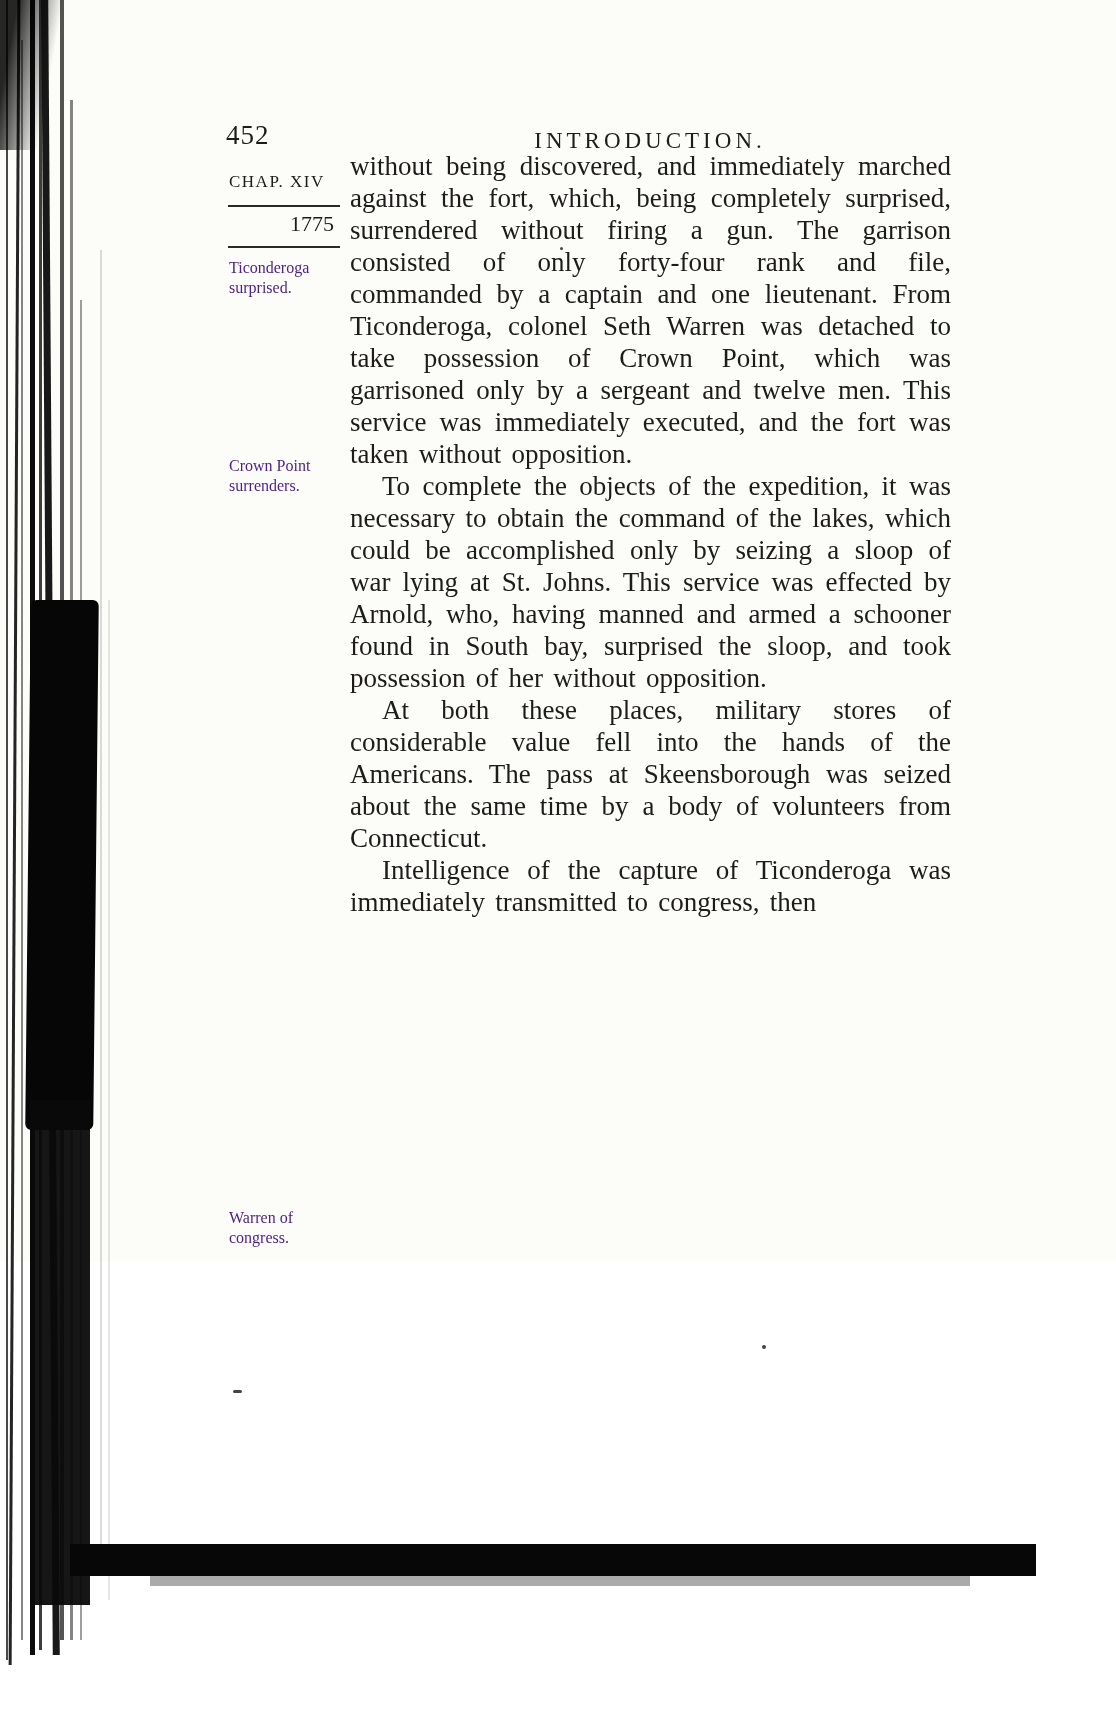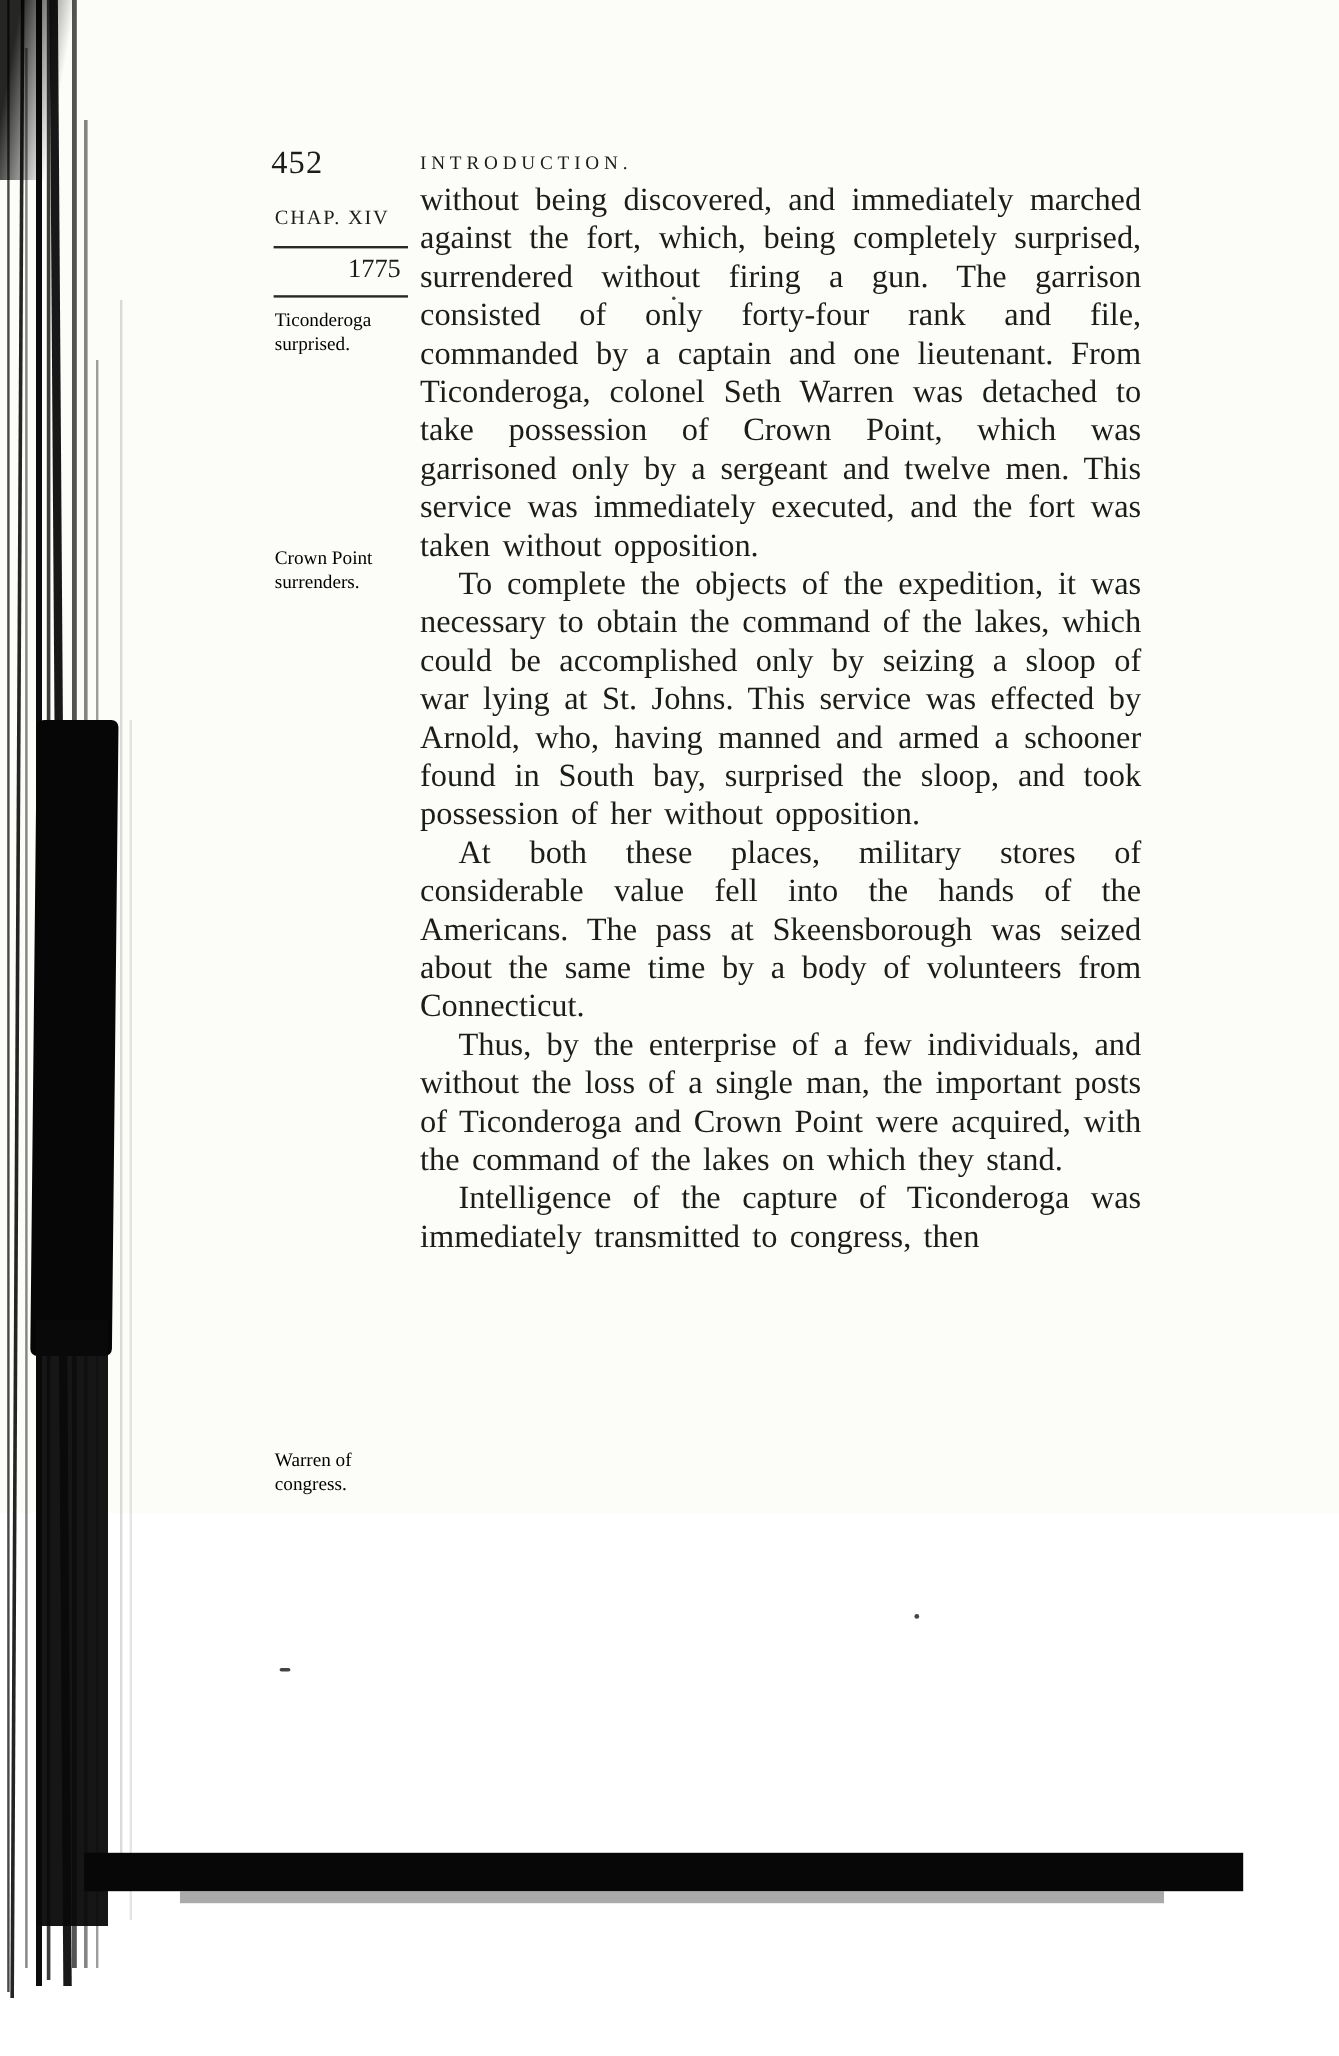--- a/index.html
+++ b/index.html
@@ -43,36 +43,36 @@
   #speck2 { left: 233px; top: 1390px; width: 9px; height: 3px; border-radius: 2px; }
   #speck3 { left: 560px; top: 247px;  width: 3px; height: 3px; }
 
   
   #page-number {
     position: absolute; left: 226px; top: 120px;
     font-size: 27px; letter-spacing: 1px;
   }
   #running-header {
     position: absolute; left: 350px; top: 128px; width: 600px;
-    font-size: 16px; letter-spacing: 4px;
+    text-align: center; font-size: 23px; letter-spacing: 4px;
   }
 
   
   .margin-block { position: absolute; left: 229px; width: 112px; }
   #chapter-label {
     top: 172px; font-size: 17px; letter-spacing: 1.5px;
   }
   .rule { position: absolute; left: 228px; width: 112px; height: 2px; background: #2a2926; }
   #rule-top    { top: 205px; }
   #rule-bottom { top: 246px; }
   #year-label {
     top: 211px; font-size: 22px; text-align: right; width: 100px; left: 234px;
   }
   .side-note {
-    font-size: 16px; line-height: 20px; color: #000000;
+    font-size: 16px; line-height: 20px; color: #4c1d95;
   }
   #note-ticonderoga { top: 258px; }
   #note-crownpoint  { top: 456px; }
   #note-congress    { top: 1208px; }
 
   
   #text-column {
     position: absolute; left: 350px; top: 150px; width: 601px;
     font-size: 27px; line-height: 32px;
     text-align: justify; word-spacing: 3.5px;
@@ -113,17 +113,16 @@
   <div class="margin-block" id="year-label">1775</div>
   <div class="rule" id="rule-bottom"></div>
   <div class="margin-block side-note" id="note-ticonderoga">Ticonderoga surprised.</div>
   <div class="margin-block side-note" id="note-crownpoint">Crown Point surrenders.</div>
   <div class="margin-block side-note" id="note-congress">Warren of congress.</div>
 
   <div id="text-column">
     <p>without being discovered, and immediately marched against the fort, which, being completely surprised, surrendered without firing a gun.  The garrison consisted of only forty-four rank and file, commanded by a captain and one lieutenant.  From Ticonderoga, colonel Seth Warren was detached to take possession of Crown Point, which was garrisoned only by a sergeant and twelve men.  This service was immediately executed, and the fort was taken without opposition.</p>
     <p class="indent">To complete the objects of the expedition, it was necessary to obtain the command of the lakes, which could be accomplished only by seizing a sloop of war lying at St. Johns.  This service was effected by Arnold, who, having manned and armed a schooner found in South bay, surprised the sloop, and took possession of her without opposition.</p>
     <p class="indent">At both these places, military stores of considerable value fell into the hands of the Americans.  The pass at Skeensborough was seized about the same time by a body of volunteers from Connecticut.</p>
-    <p class="indent">Thus, by the enterprise of a few individuals, and without the loss of a single man, the important posts of Ticonderoga and Crown Point were acquired, with the command of the lakes on which they stand.</p>
     <p class="indent">Intelligence of the capture of Ticonderoga was immediately transmitted to congress, then</p>
   </div>
 
 </div>
 
 </body></html>

